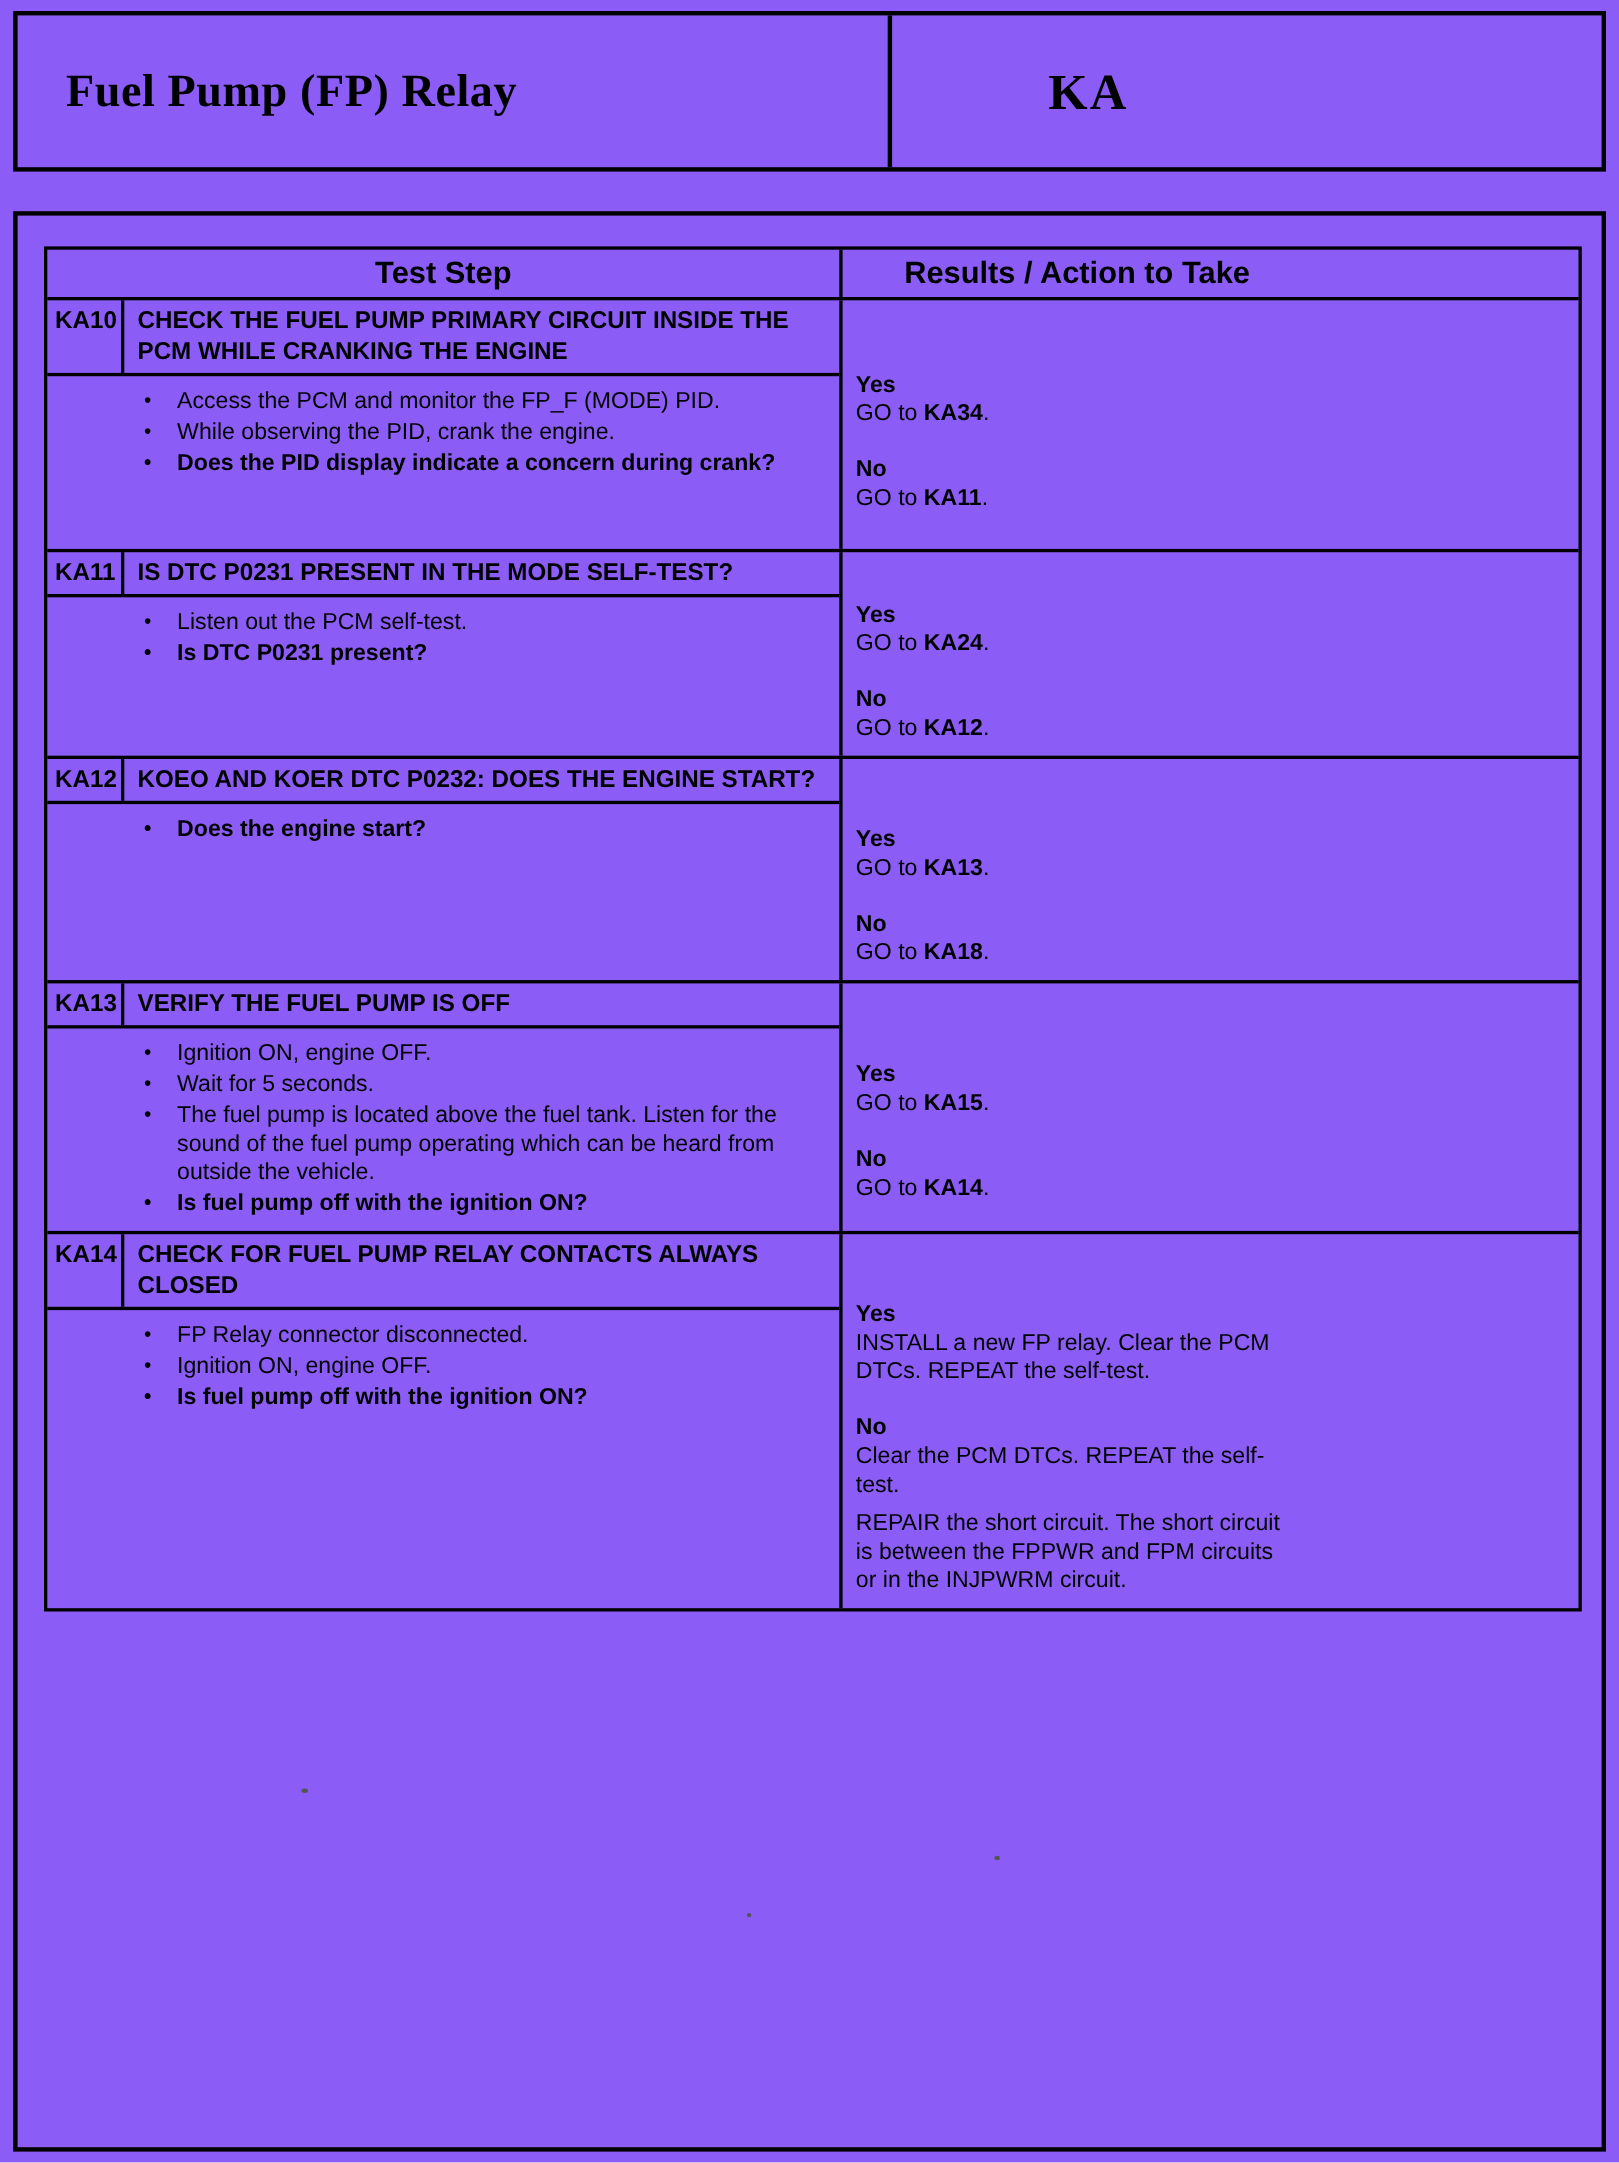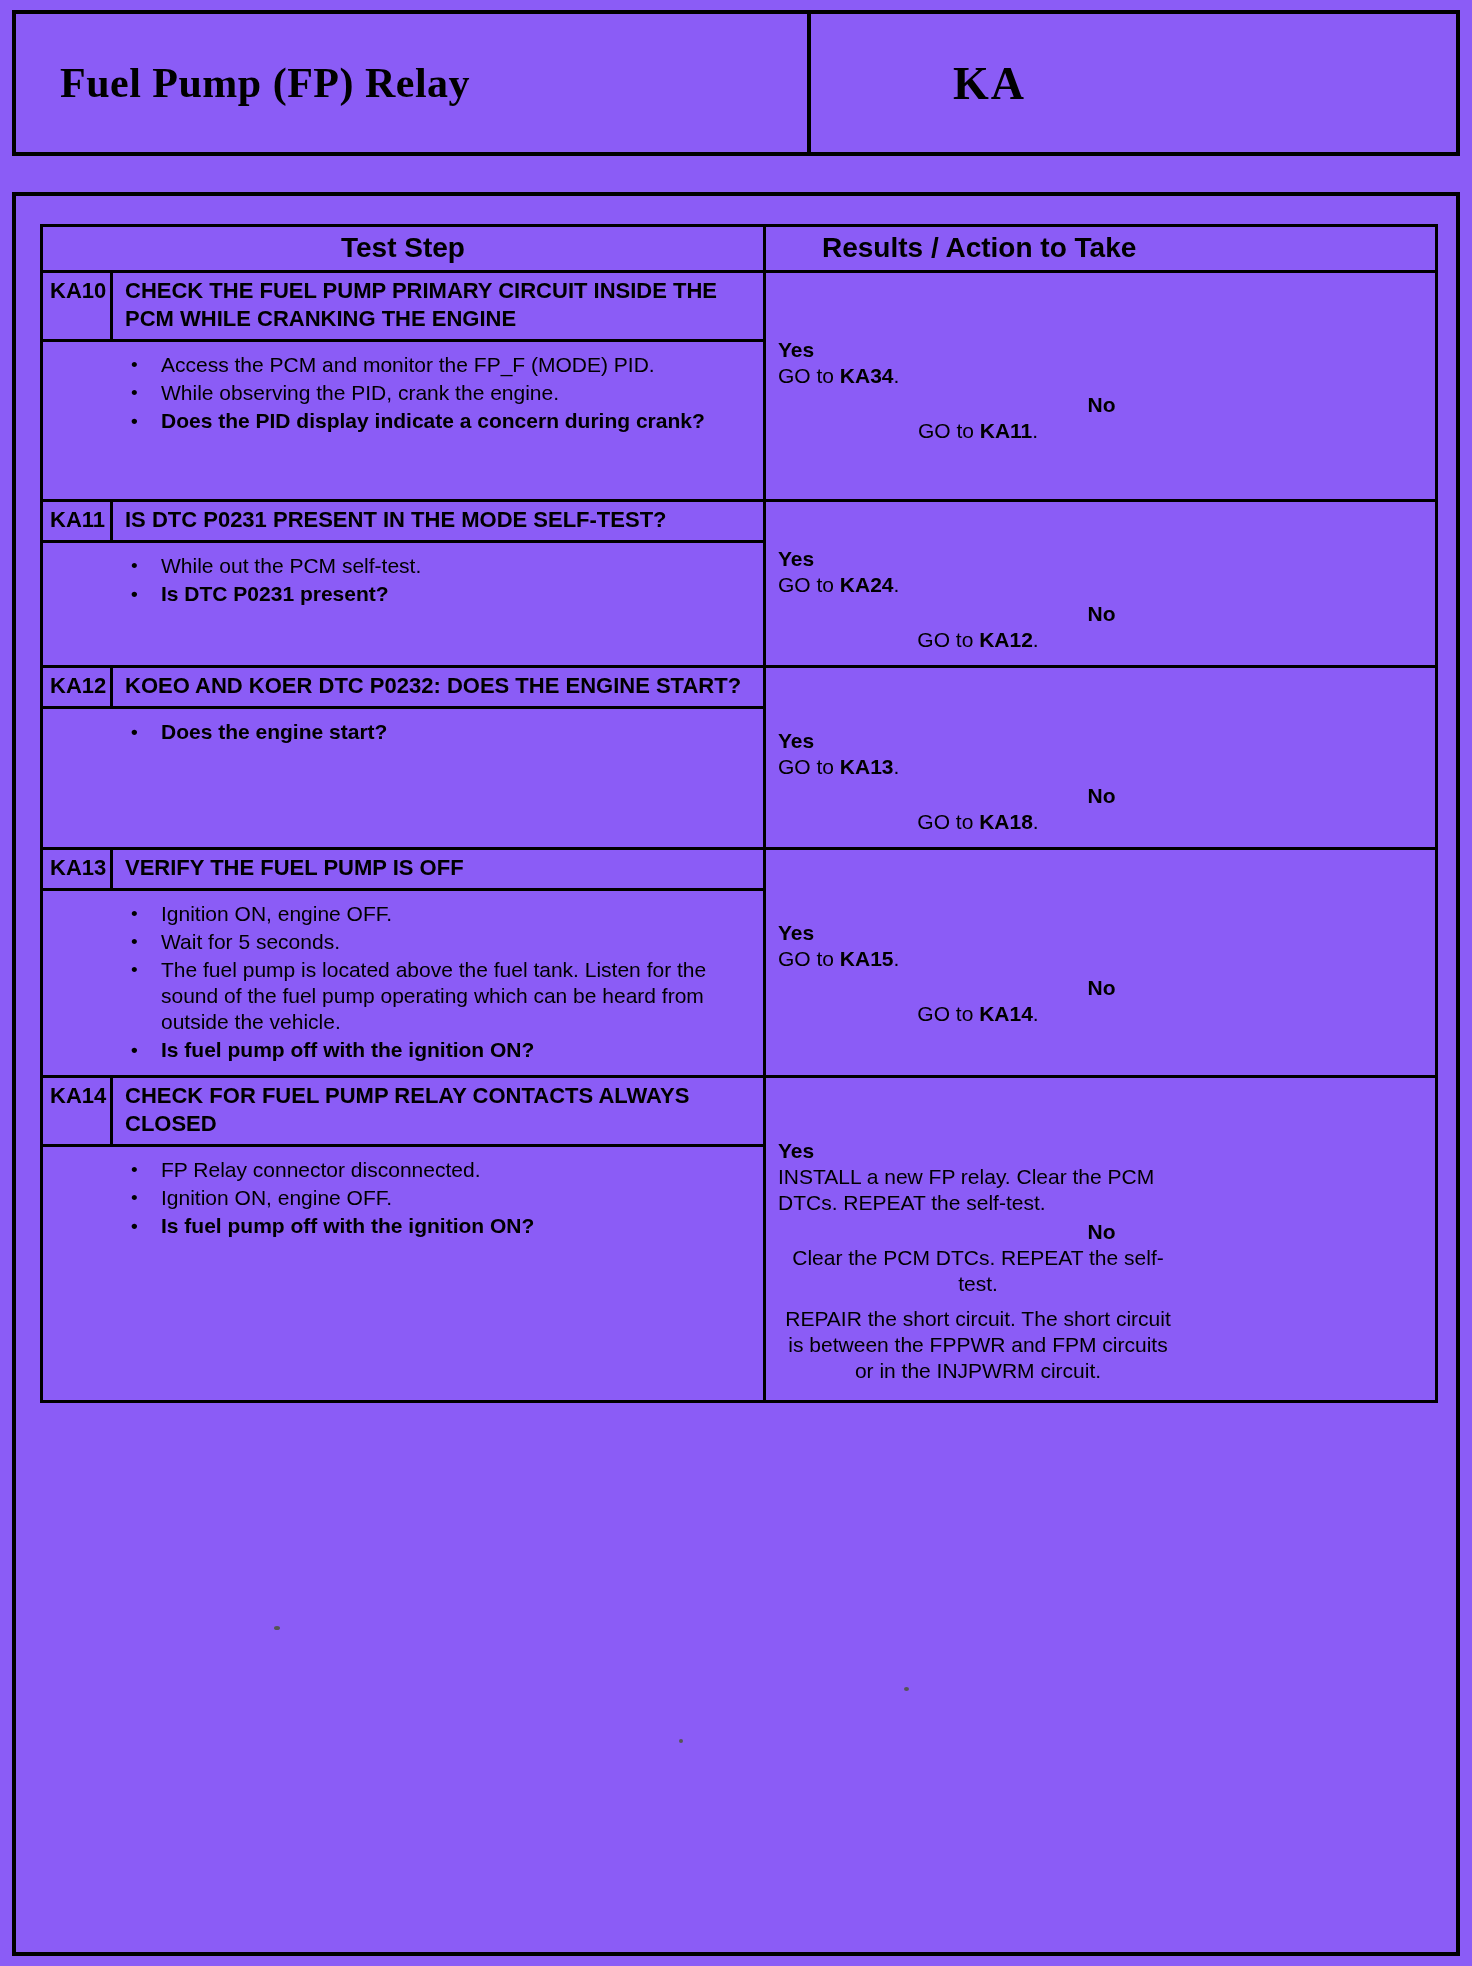--- a/index.html
+++ b/index.html
@@ -39,21 +39,21 @@
 
   .step-bullets { flex:1; padding:10px 6px 10px 0; }
   .bullet { display:flex; font-size:21px; line-height:26px; padding-left:88px; margin-bottom:2px; }
   .bullet .dot { width:30px; flex:none; font-size:19px; }
   .bullet .text { flex:1; padding-right:4px; }
   .bullet.bold { font-weight:bold; }
 
   .step-results { flex:1; padding:10px 10px 12px 12px; font-size:21px; line-height:26px; }
   .res-label { font-weight:bold; }
   .res-body { max-width:400px; }
-  .res-block + .res-block { margin-top:3px;text-align:center; }
+  .res-block + .res-block { margin-top:25px; }
   .res-par + .res-par { margin-top:9px; }
   .res-par b { font-weight:bold; }
 
   .step--ka10 { min-height:229px; } .step--ka10 .step-results { padding-top:64px; }
   .step--ka11 { min-height:153px; } .step--ka11 .step-results { padding-top:44px; }
   .step--ka12 { min-height:170px; } .step--ka12 .step-results { padding-top:60px; }
   .step--ka13 { min-height:185px; } .step--ka13 .step-results { padding-top:70px; }
   .step--ka14 { min-height:322px; } .step--ka14 .step-results { padding-top:60px; }
 
   
@@ -123,21 +123,21 @@
 
       <div class="step step--ka11">
         <div class="step-left">
           <div class="step-header">
             <div class="step-id">KA11</div>
             <div class="step-title">IS DTC P0231 PRESENT IN THE MODE SELF-TEST?</div>
           </div>
           <div class="step-bullets">
             <div class="bullet">
                 <span class="dot">•</span>
-                <span class="text">While out the PCM self-test.</span>
+                <span class="text">Listen out the PCM self-test.</span>
               </div>
             <div class="bullet bold">
                 <span class="dot">•</span>
                 <span class="text">Is DTC P0231 present?</span>
               </div>
           </div>
         </div>
         <div class="step-results">
           <div class="res-block">
             <div class="res-label">Yes</div>

